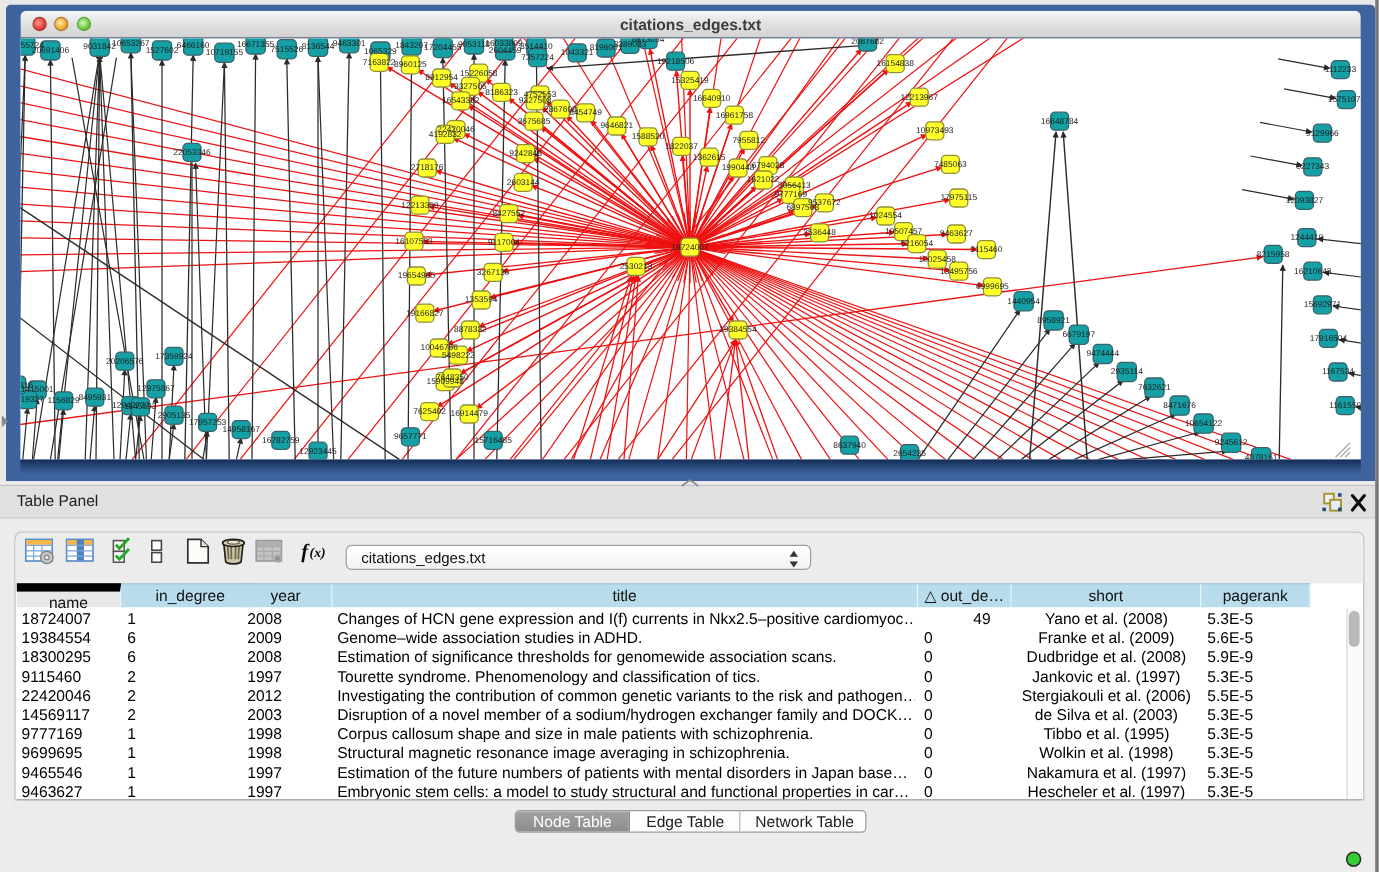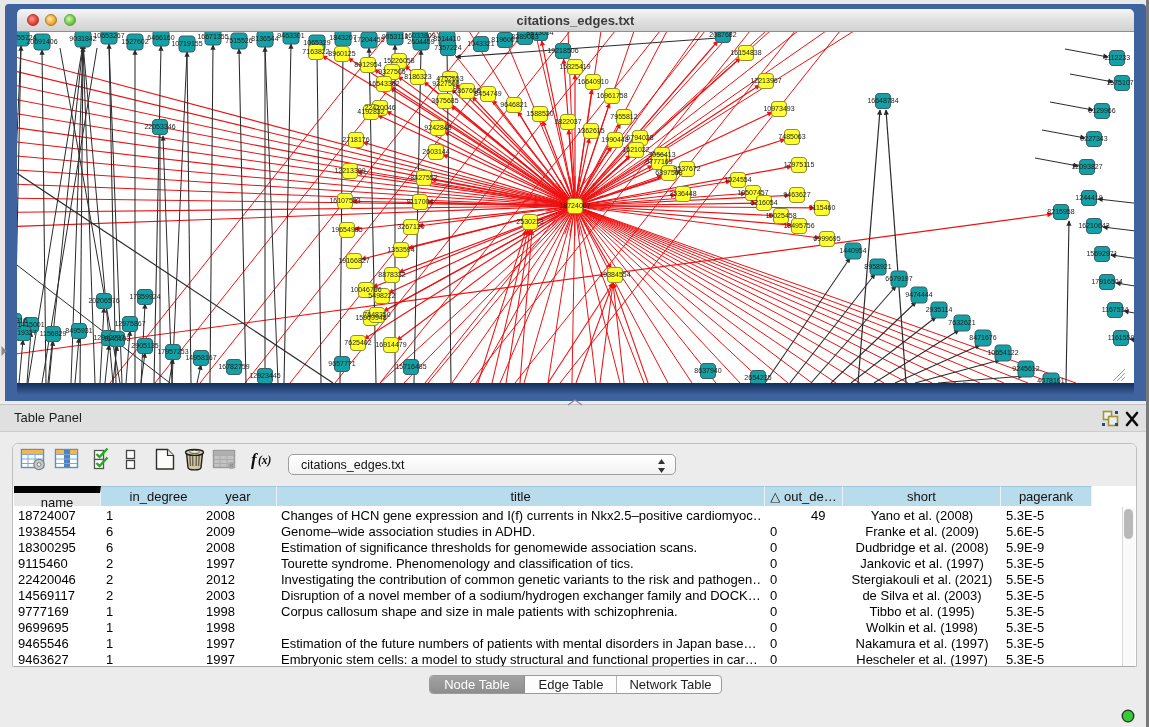--- a/index.html
+++ b/index.html
@@ -688,21 +688,21 @@
       <span style="left:756px">0</span>
       <span style="left:908px;transform:translateX(-50%)">Jankovic et al. (1997)</span>
       <span style="left:992px">5.3E-5</span>
     </div>
     <div class="row" style="top:571px">
       <span style="left:4px">22420046</span>
       <span style="left:92px">2</span>
       <span style="left:192px">2012</span>
       <span style="left:267px;width:481px;overflow:hidden">Investigating the contribution of common genetic variants to the risk and pathogen…</span>
       <span style="left:756px">0</span>
-      <span style="left:908px;transform:translateX(-50%)">Stergiakouli et al. (2021)</span>
+      <span style="left:908px;transform:translateX(-50%)">Stergiakouli et al. (2006)</span>
       <span style="left:992px">5.5E-5</span>
     </div>
     <div class="row" style="top:587px">
       <span style="left:4px">14569117</span>
       <span style="left:92px">2</span>
       <span style="left:192px">2003</span>
       <span style="left:267px;width:481px;overflow:hidden">Disruption of a novel member of a sodium/hydrogen exchanger family and DOCK…</span>
       <span style="left:756px">0</span>
       <span style="left:908px;transform:translateX(-50%)">de Silva et al. (2003)</span>
       <span style="left:992px">5.3E-5</span>
@@ -713,20 +713,21 @@
       <span style="left:192px">1998</span>
       <span style="left:267px;width:481px;overflow:hidden">Corpus callosum shape and size in male patients with schizophrenia.</span>
       <span style="left:756px">0</span>
       <span style="left:908px;transform:translateX(-50%)">Tibbo et al. (1995)</span>
       <span style="left:992px">5.3E-5</span>
     </div>
     <div class="row" style="top:619px">
       <span style="left:4px">9699695</span>
       <span style="left:92px">1</span>
       <span style="left:192px">1998</span>
+      <span style="left:267px;width:481px;overflow:hidden">Structural magnetic resonance image averaging in schizophrenia.</span>
       <span style="left:756px">0</span>
       <span style="left:908px;transform:translateX(-50%)">Wolkin et al. (1998)</span>
       <span style="left:992px">5.3E-5</span>
     </div>
     <div class="row" style="top:635px">
       <span style="left:4px">9465546</span>
       <span style="left:92px">1</span>
       <span style="left:192px">1997</span>
       <span style="left:267px;width:481px;overflow:hidden">Estimation of the future numbers of patients with mental disorders in Japan base…</span>
       <span style="left:756px">0</span>

